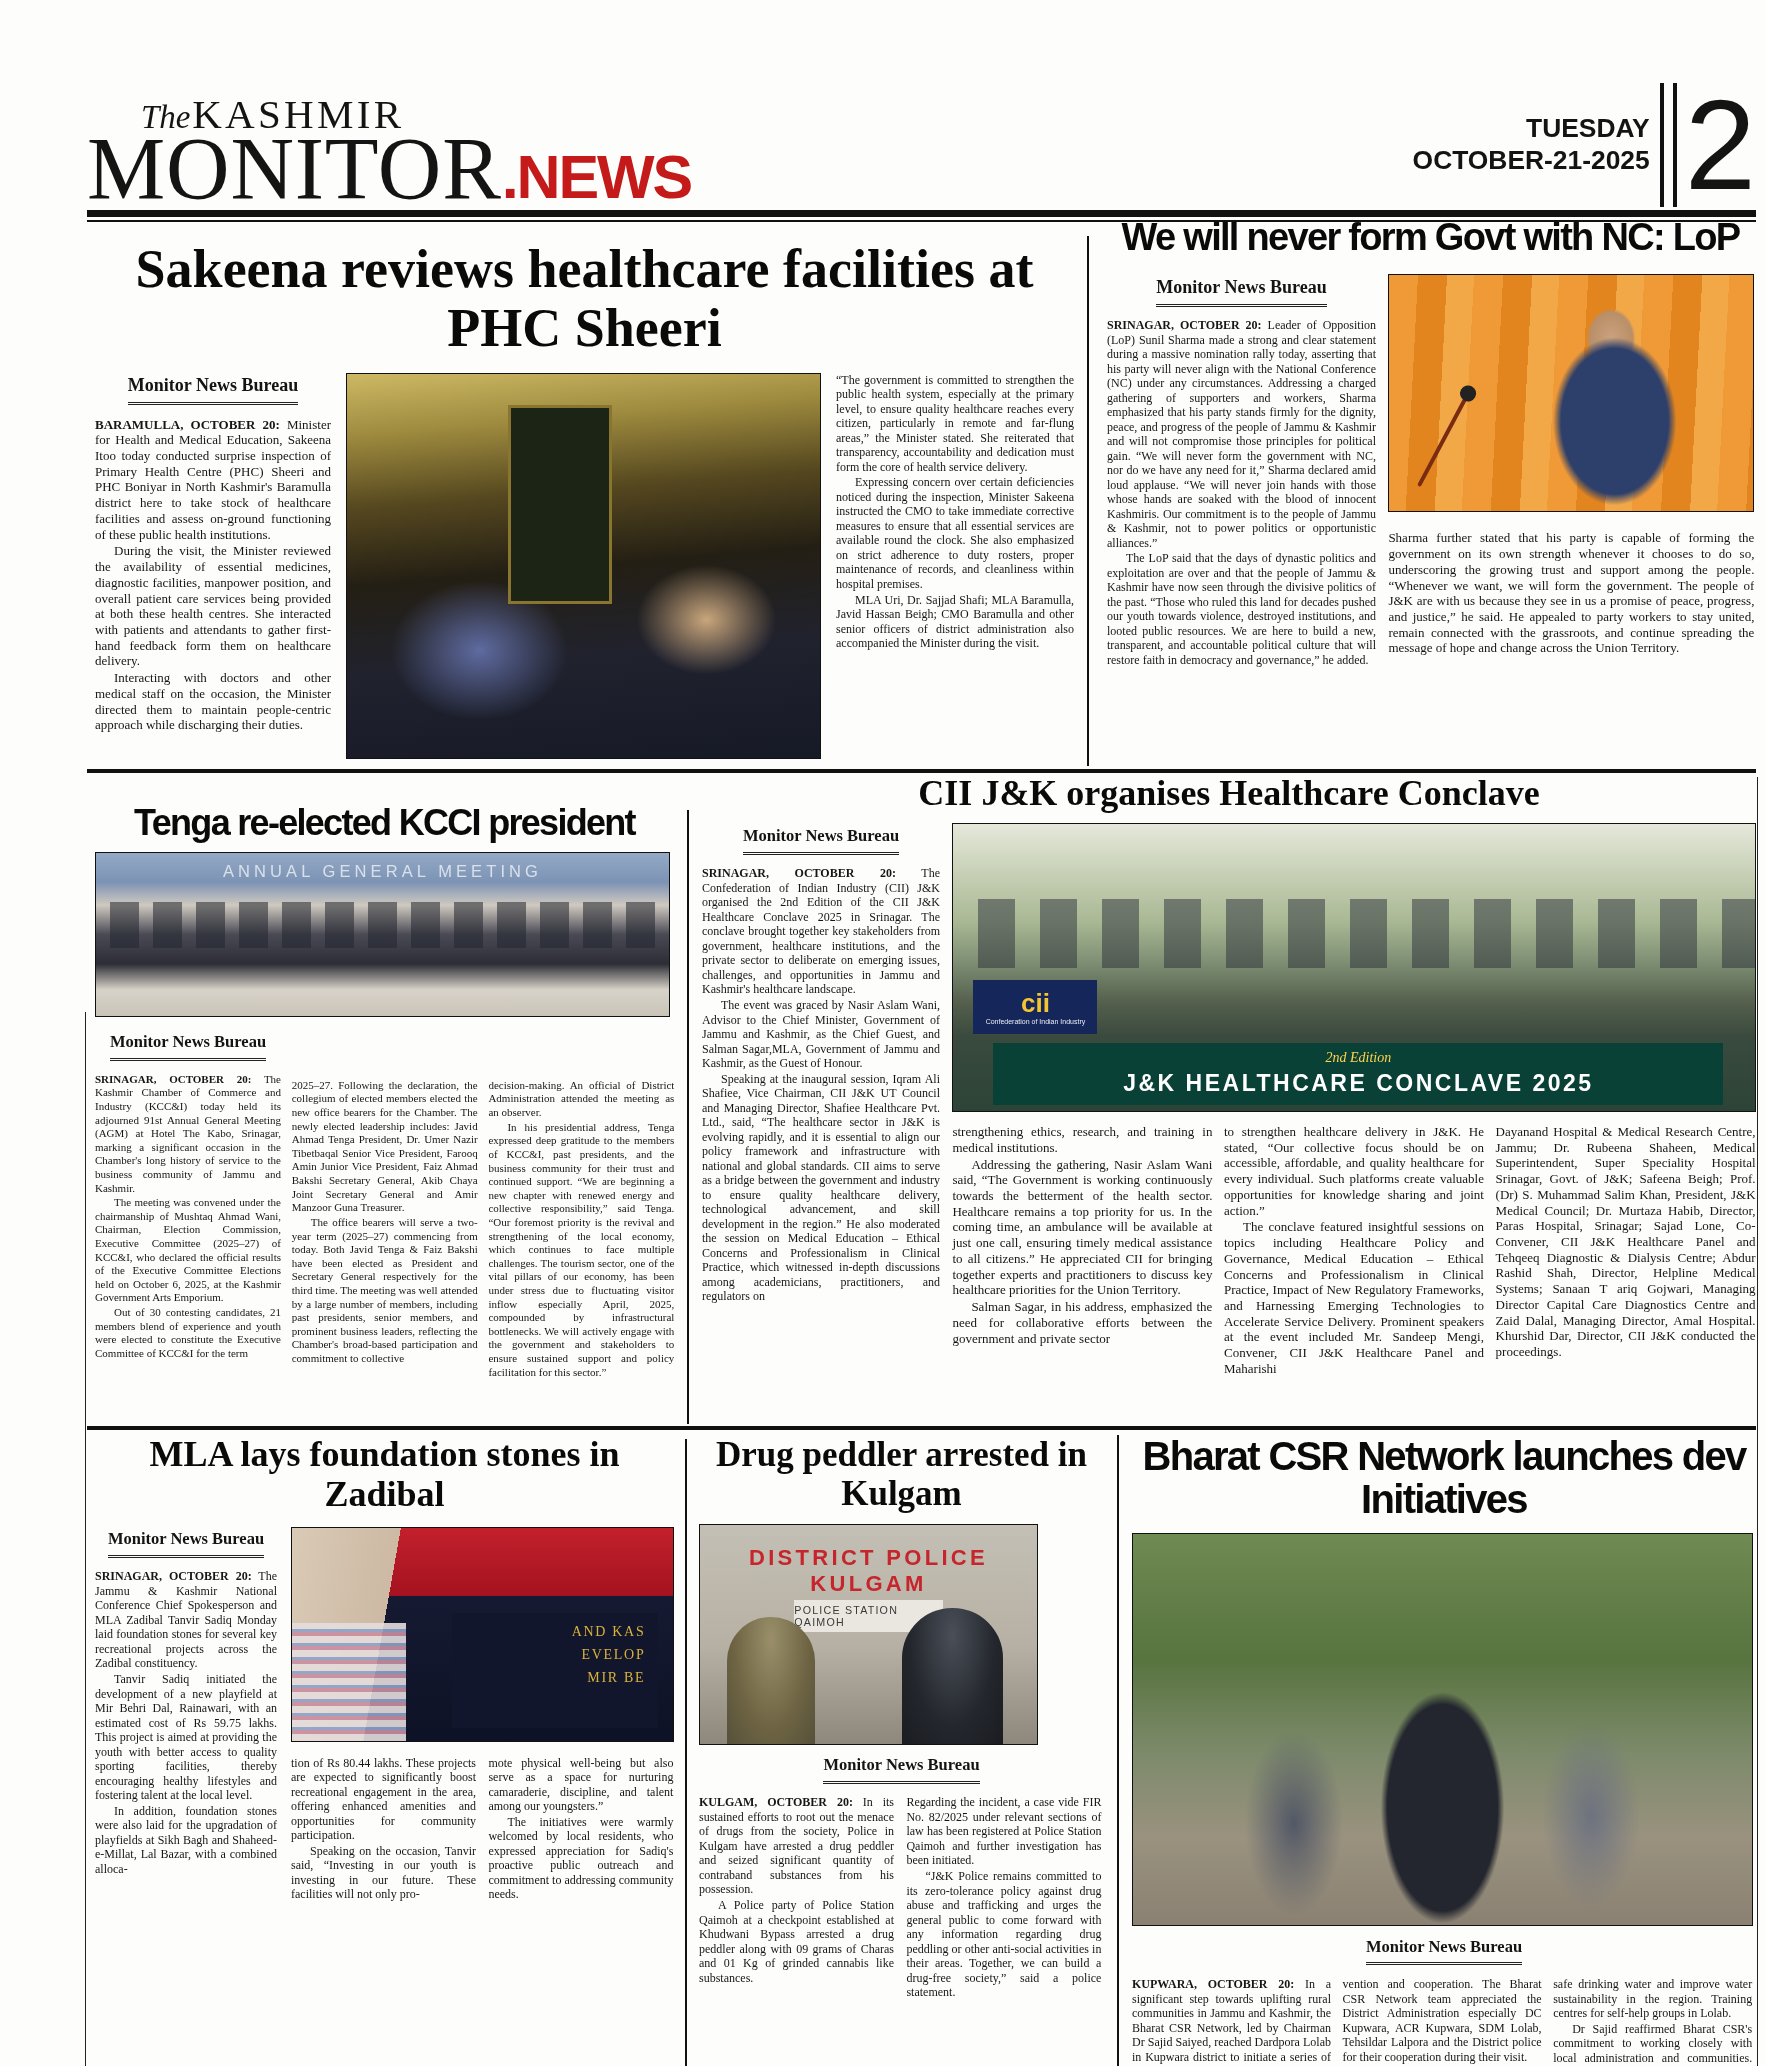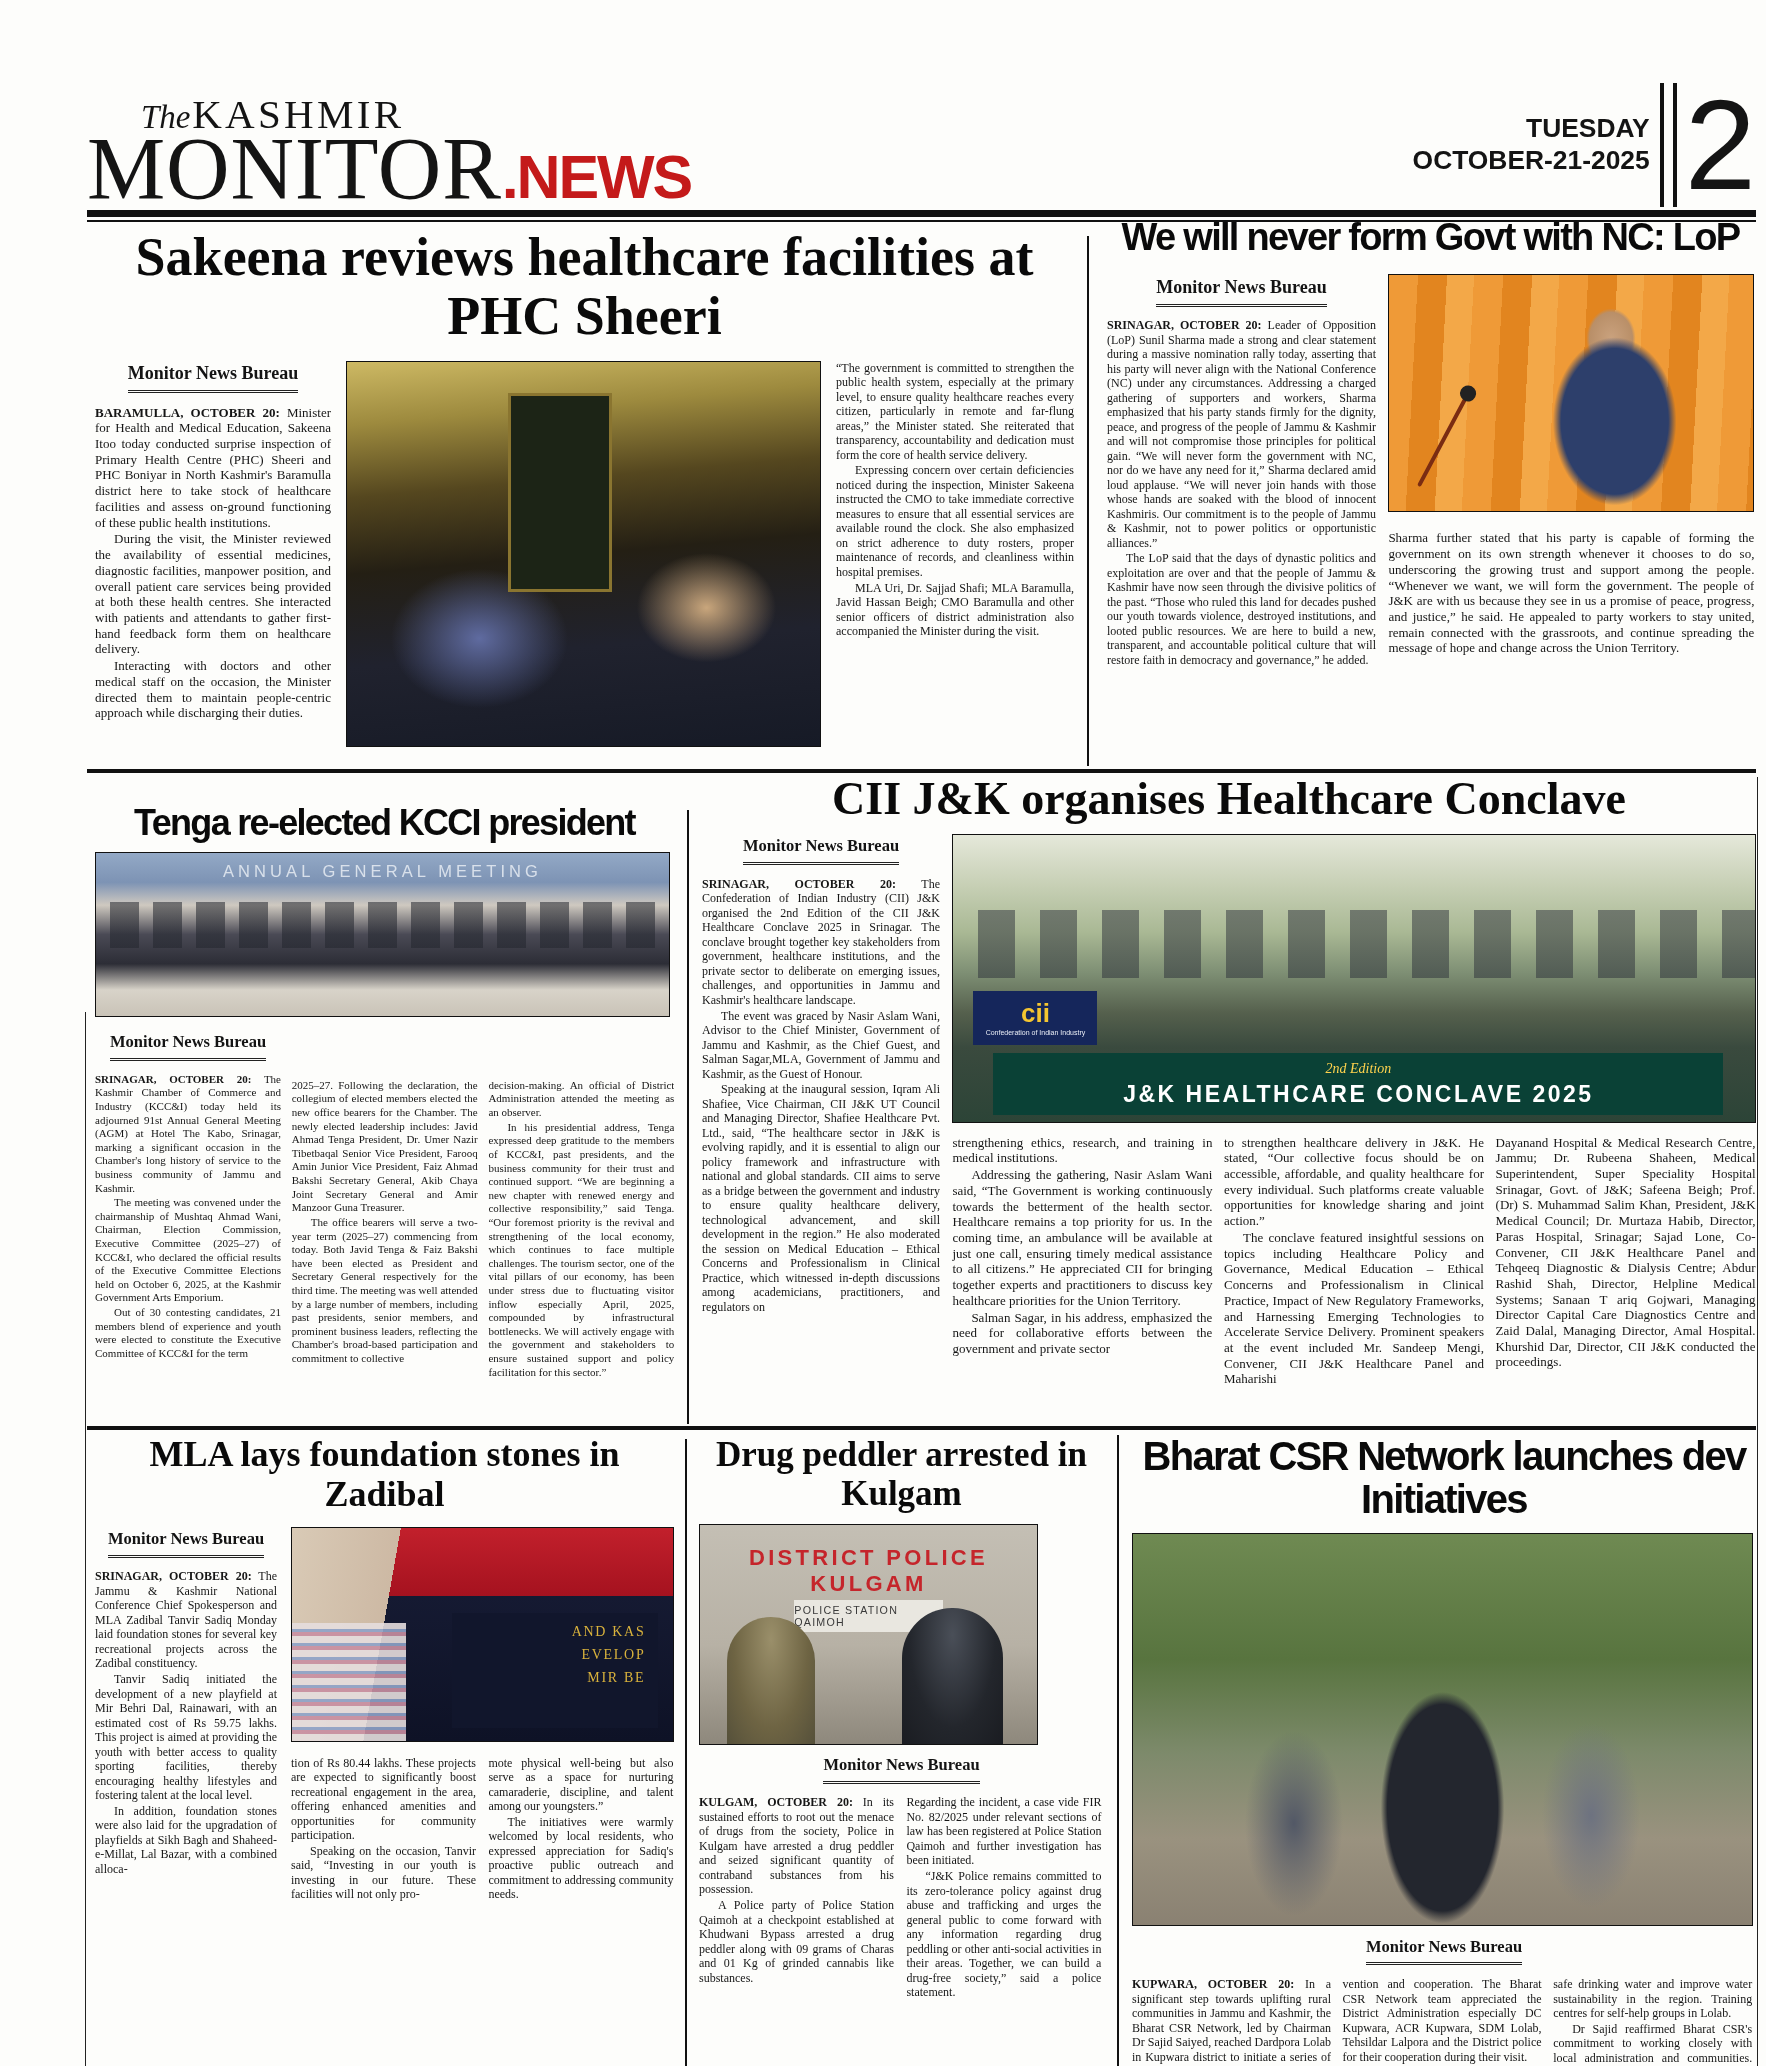--- a/index.html
+++ b/index.html
@@ -102,21 +102,21 @@
         <div>TUESDAY</div>
         <div>OCTOBER-21-2025</div>
       </div>
       <div class="mh-sep"></div>
       <div class="mh-page">2</div>
     </div>
   </header>
   <div class="rule" style="left:87px;top:210px;width:1669px;height:6.6px;"></div>
   <div class="rule" style="left:87px;top:220px;width:1669px;height:2.1px;"></div>
 
-  <article class="art" style="left:95px;top:228px;width:979px;height:537px;">
+  <article class="art" style="left:95px;top:240px;width:979px;height:537px;">
     <h1 class="hl hl-serif" style="font-size:54px;line-height:1.1;margin-bottom:14px;">Sakeena reviews healthcare facilities at PHC Sheeri</h1>
     <div class="flexrow" style="gap:15px;">
       <div style="width:236px;flex:none;">
         <div class="byline">Monitor News Bureau</div>
         <div class="coltext t31">
           <p class="para"><strong class="dl">BARAMULLA, OCTOBER 20:</strong> <span>Minister for Health and Medical Education, Sakeena Itoo today conducted surprise inspection of Primary Health Centre (PHC) Sheeri and PHC Boniyar in North Kashmir's Baramulla district here to take stock of healthcare facilities and assess on-ground functioning of these public health institutions.</span></p>
         <p class="para">During the visit, the Minister reviewed the availability of essential medicines, diagnostic facilities, manpower position, and overall patient care services being provided at both these health centres. She interacted with patients and attendants to gather first-hand feedback form them on healthcare delivery.</p>
             <p class="para">Interacting with doctors and other medical staff on the occasion, the Minister directed them to maintain people-centric approach while discharging their duties.</p>
           </div>
       </div>
@@ -178,21 +178,21 @@
       <div class="coltext t27" style="width:186px;flex:none;margin-top:49px;">
           <p class="para">decision-making. An official of District Administration attended the meeting as an observer.</p>
           <p class="para">In his presidential address, Tenga expressed deep gratitude to the members of KCC&amp;I, past presidents, and the business community for their trust and continued support. “We are beginning a new chapter with renewed energy and collective responsibility,” said Tenga. “Our foremost priority is the revival and strengthening of the local economy, which continues to face multiple challenges. The tourism sector, one of the vital pillars of our economy, has been under stress due to fluctuating visitor inflow especially April, 2025, compounded by infrastructural bottlenecks. We will actively engage with the government and stakeholders to ensure sustained support and policy facilitation for this sector.”</p>
         </div>
     </div>
   </article>
 
   <div class="rule" style="left:687px;top:810px;width:2.1px;height:614px;"></div>
 
   <article class="art" style="left:702px;top:775px;width:1054px;height:650px;">
-    <h1 class="hl hl-serif" style="font-size:46px;line-height:1.05;margin-bottom:10.7px;">CII J&amp;K organises Healthcare Conclave</h1>
+    <h1 class="hl hl-serif" style="font-size:36px;line-height:1.05;margin-bottom:10.7px;">CII J&amp;K organises Healthcare Conclave</h1>
     <div class="flexrow" style="gap:12.4px;">
       <div style="width:238px;flex:none;">
         <div class="byline" style="font-size:16.5px;">Monitor News Bureau</div>
         <div class="coltext t29">
           <p class="para"><strong class="dl">SRINAGAR, OCTOBER 20:</strong> <span>The Confederation of Indian Industry (CII) J&amp;K organised the 2nd Edition of the CII J&amp;K Healthcare Conclave 2025 in Srinagar. The conclave brought together key stakeholders from government, healthcare institutions, and the private sector to deliberate on emerging issues, challenges, and opportunities in Jammu and Kashmir's healthcare landscape.</span></p>
         <p class="para">The event was graced by Nasir Aslam Wani, Advisor to the Chief Minister, Government of Jammu and Kashmir, as the Chief Guest, and Salman Sagar,MLA, Government of Jammu and Kashmir, as the Guest of Honour.</p>
             <p class="para">Speaking at the inaugural session, Iqram Ali Shafiee, Vice Chairman, CII J&amp;K UT Council and Managing Director, Shafiee Healthcare Pvt. Ltd., said, “The healthcare sector in J&amp;K is evolving rapidly, and it is essential to align our policy framework and infrastructure with national and global standards. CII aims to serve as a bridge between the government and industry to ensure quality healthcare delivery, technological advancement, and skill development in the region.” He also moderated the session on Medical Education – Ethical Concerns and Professionalism in Clinical Practice, which witnessed in-depth discussions among academicians, practitioners, and regulators on</p>
           </div>
       </div>
       <div style="width:804px;flex:none;">

